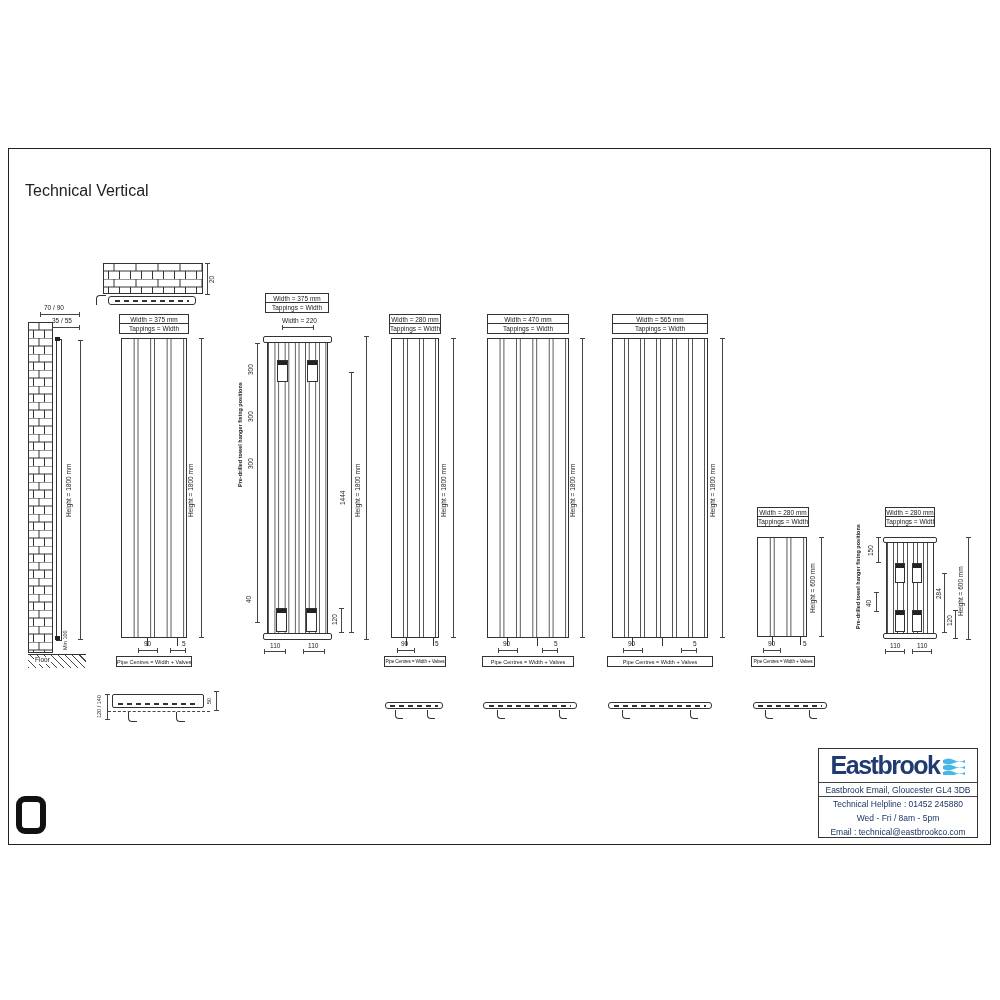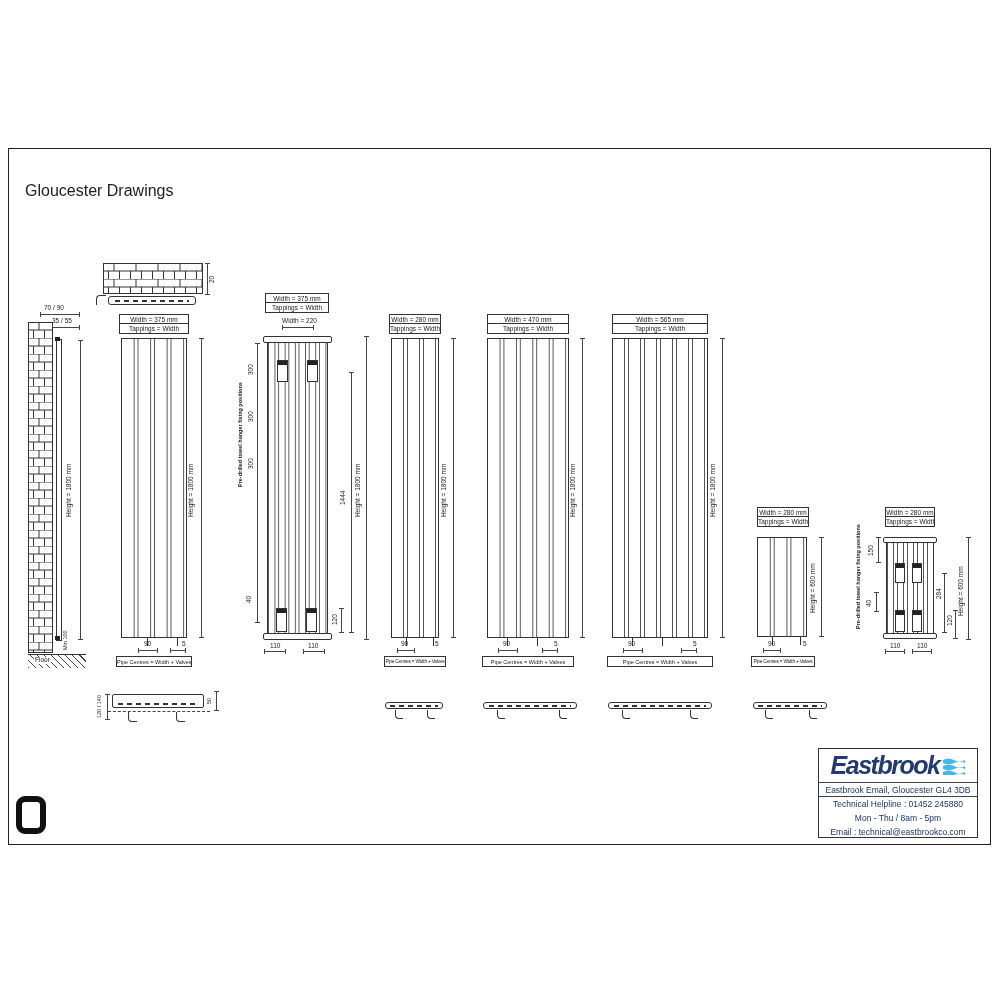--- a/index.html
+++ b/index.html
@@ -34,32 +34,32 @@
   .sq { background:#222; }
   .hatch { background:repeating-linear-gradient(45deg, #444 0 1px, transparent 1px 5px); border-top:1px solid #333; }
   .profile { border:1px solid #333; border-radius:3px; background:#fff; }
   .dashes { height:2px; background:repeating-linear-gradient(90deg, #333 0 5px, transparent 5px 9px); }
   .hook { border-left:1.5px solid #333; border-bottom:1.5px solid #333; border-bottom-left-radius:4px; }
   .stub { width:1px; background:#333; }
   .corner-mark { border:6px solid #111; border-radius:9px; background:#fff; }
   .contact { border:1px solid #333; background:#fff; color:#1c3667; text-align:center; }
   .contact .brand-row { display:flex; align-items:center; justify-content:center; gap:4px;
                         border-bottom:1px solid #444; height:34px; }
-  .contact .brand { font-size:25px; font-weight:bold; letter-spacing:-1.5px; color:#203a72;font-style:italic; }
+  .contact .brand { font-size:25px; font-weight:bold; letter-spacing:-1.5px; color:#203a72; }
   .contact .row { font-size:8.5px; display:flex; align-items:center; justify-content:center; height:14px; }
   .contact .addr { border-bottom:1px solid #444; }
 </style>
 </head>
 <body>
 
 <div class="sheet">
 
   <div class="abs frame" style="left:8px;top:148px;width:983px;height:697px;"></div>
 
-  <div class="abs subtitle" style="left:25px;top:182px;">Gloucester Drawings</div>
+  <div class="abs subtitle" style="left:25px;top:182px;">Technical Vertical</div>
 
   <div class="abs">
     <svg class="abs" style="left:103px;top:263px;" width="100" height="31">
       <defs>
           <pattern id="brickH" width="22" height="16" patternUnits="userSpaceOnUse">
         <path d="M0,0H22 M0,8H22 M11,0V8 M5.5,8V16 M16.5,8V16" stroke="#333" stroke-width="1" fill="none"></path>
       </pattern>
         </defs>
       <rect x="0.5" y="0.5" width="99" height="30" fill="url(#brickH)" stroke="#333"></rect>
     </svg>
@@ -263,17 +263,17 @@
     <div class="brand-row">
       <span class="brand">Eastbrook</span>
       <svg width="22" height="18" viewBox="0 0 22 18">
         <path d="M0,3 Q5.5,0 11,3 T22,3 V6 Q16.5,3.5 11,6 T0,6 Z" fill="#44b8e8"></path>
         <path d="M0,9 Q5.5,6 11,9 T22,9 V12 Q16.5,9.5 11,12 T0,12 Z" fill="#44b8e8"></path>
         <path d="M0,15 Q5.5,12 11,15 T22,15 V18 Q16.5,15.5 11,18 T0,18 Z" fill="#44b8e8"></path>
       </svg>
     </div>
     <div class="row addr">Eastbrook Email, Gloucester GL4 3DB</div>
     <div class="row">Technical Helpline : 01452 245880</div>
-    <div class="row">Mon - Thu / 8am - 5pm</div>
+    <div class="row">Wed - Fri / 8am - 5pm</div>
     <div class="row">Email : technical@eastbrookco.com</div>
   </div>
 
 </div>
 
 </body></html>

